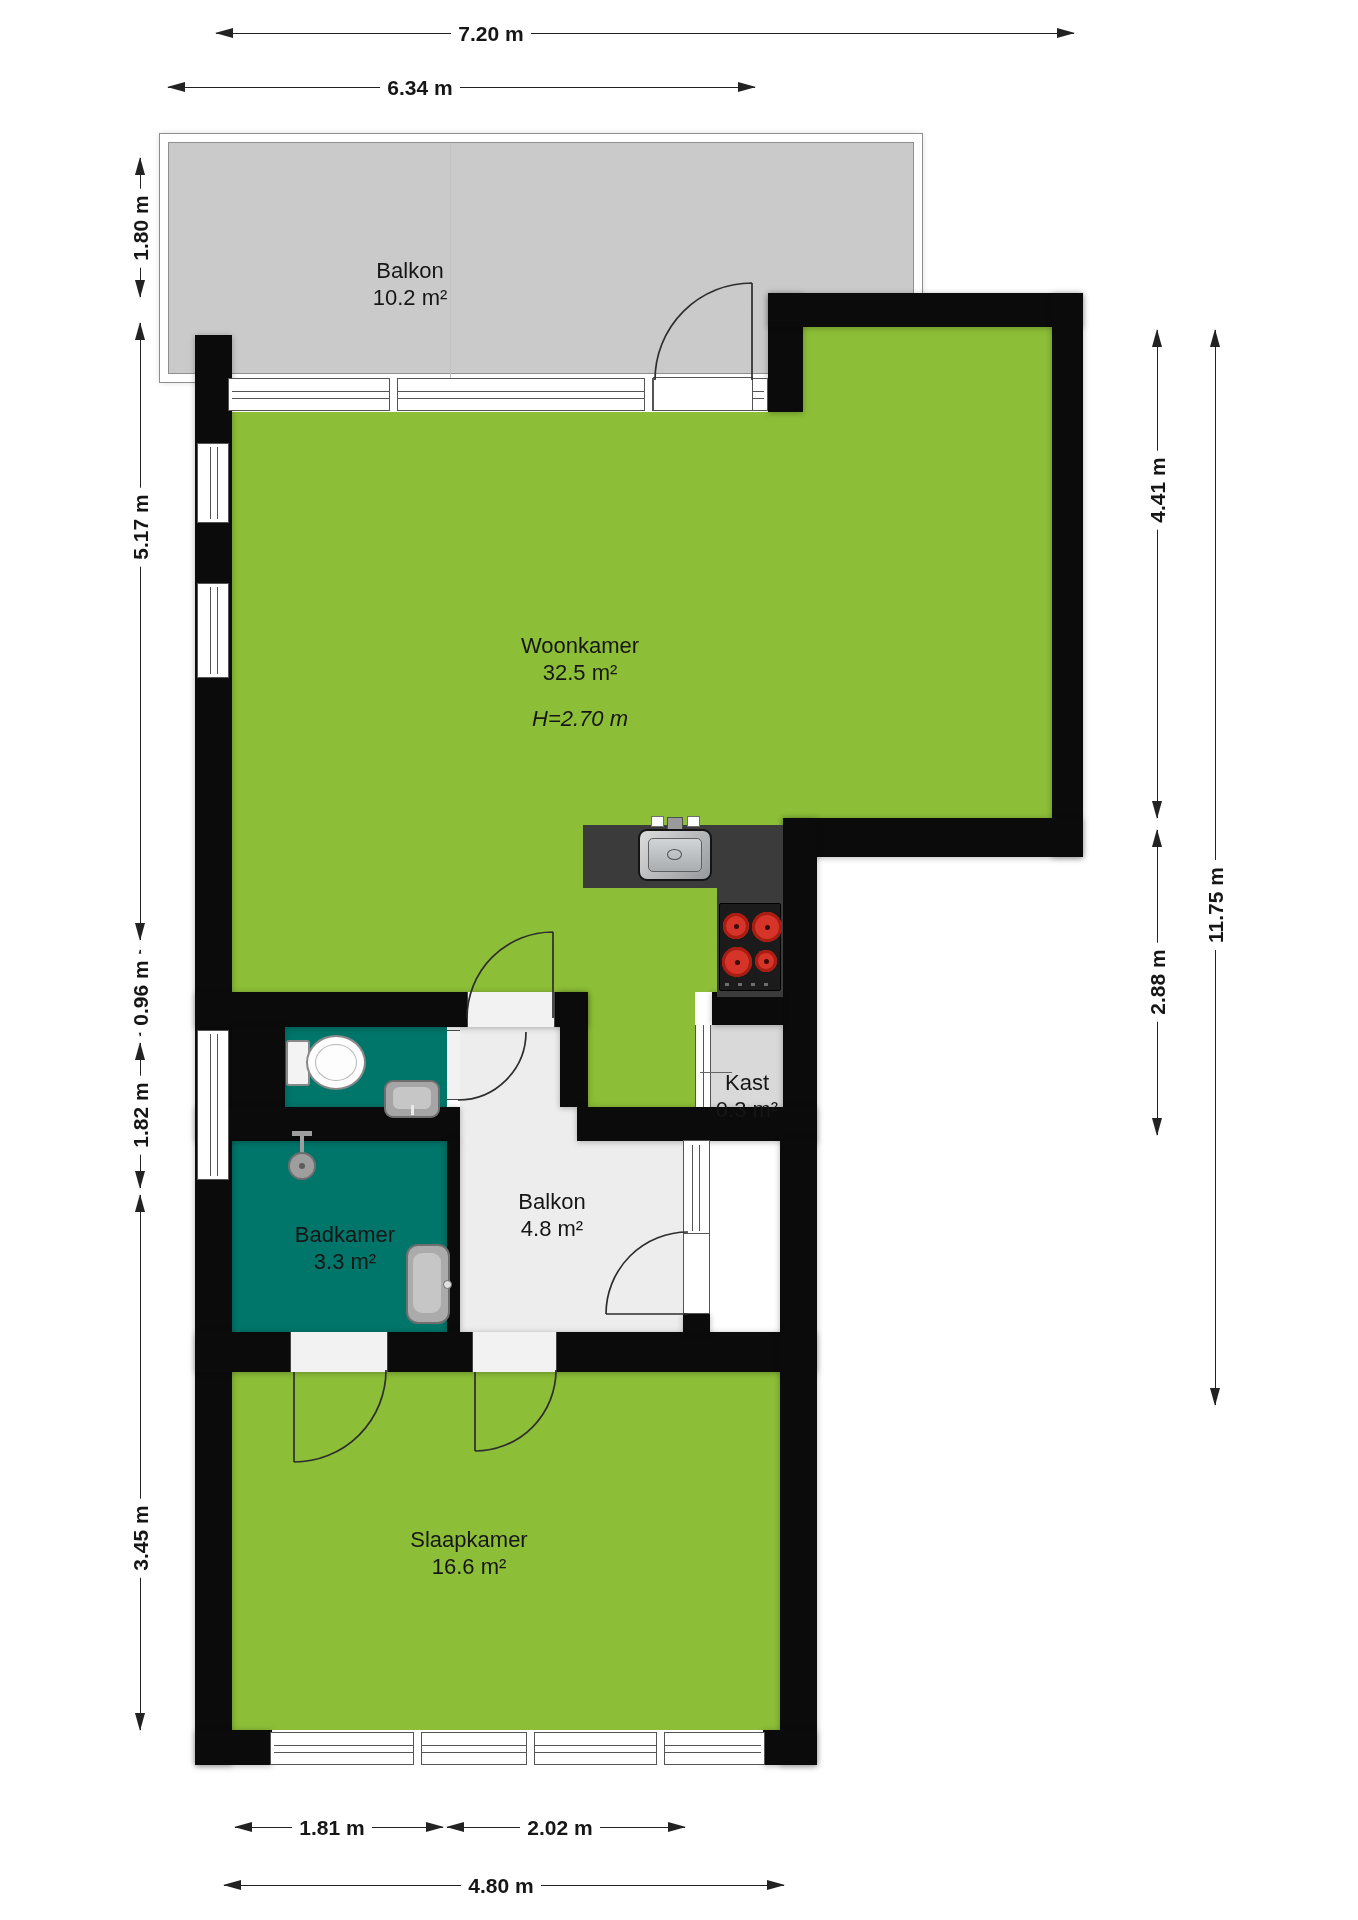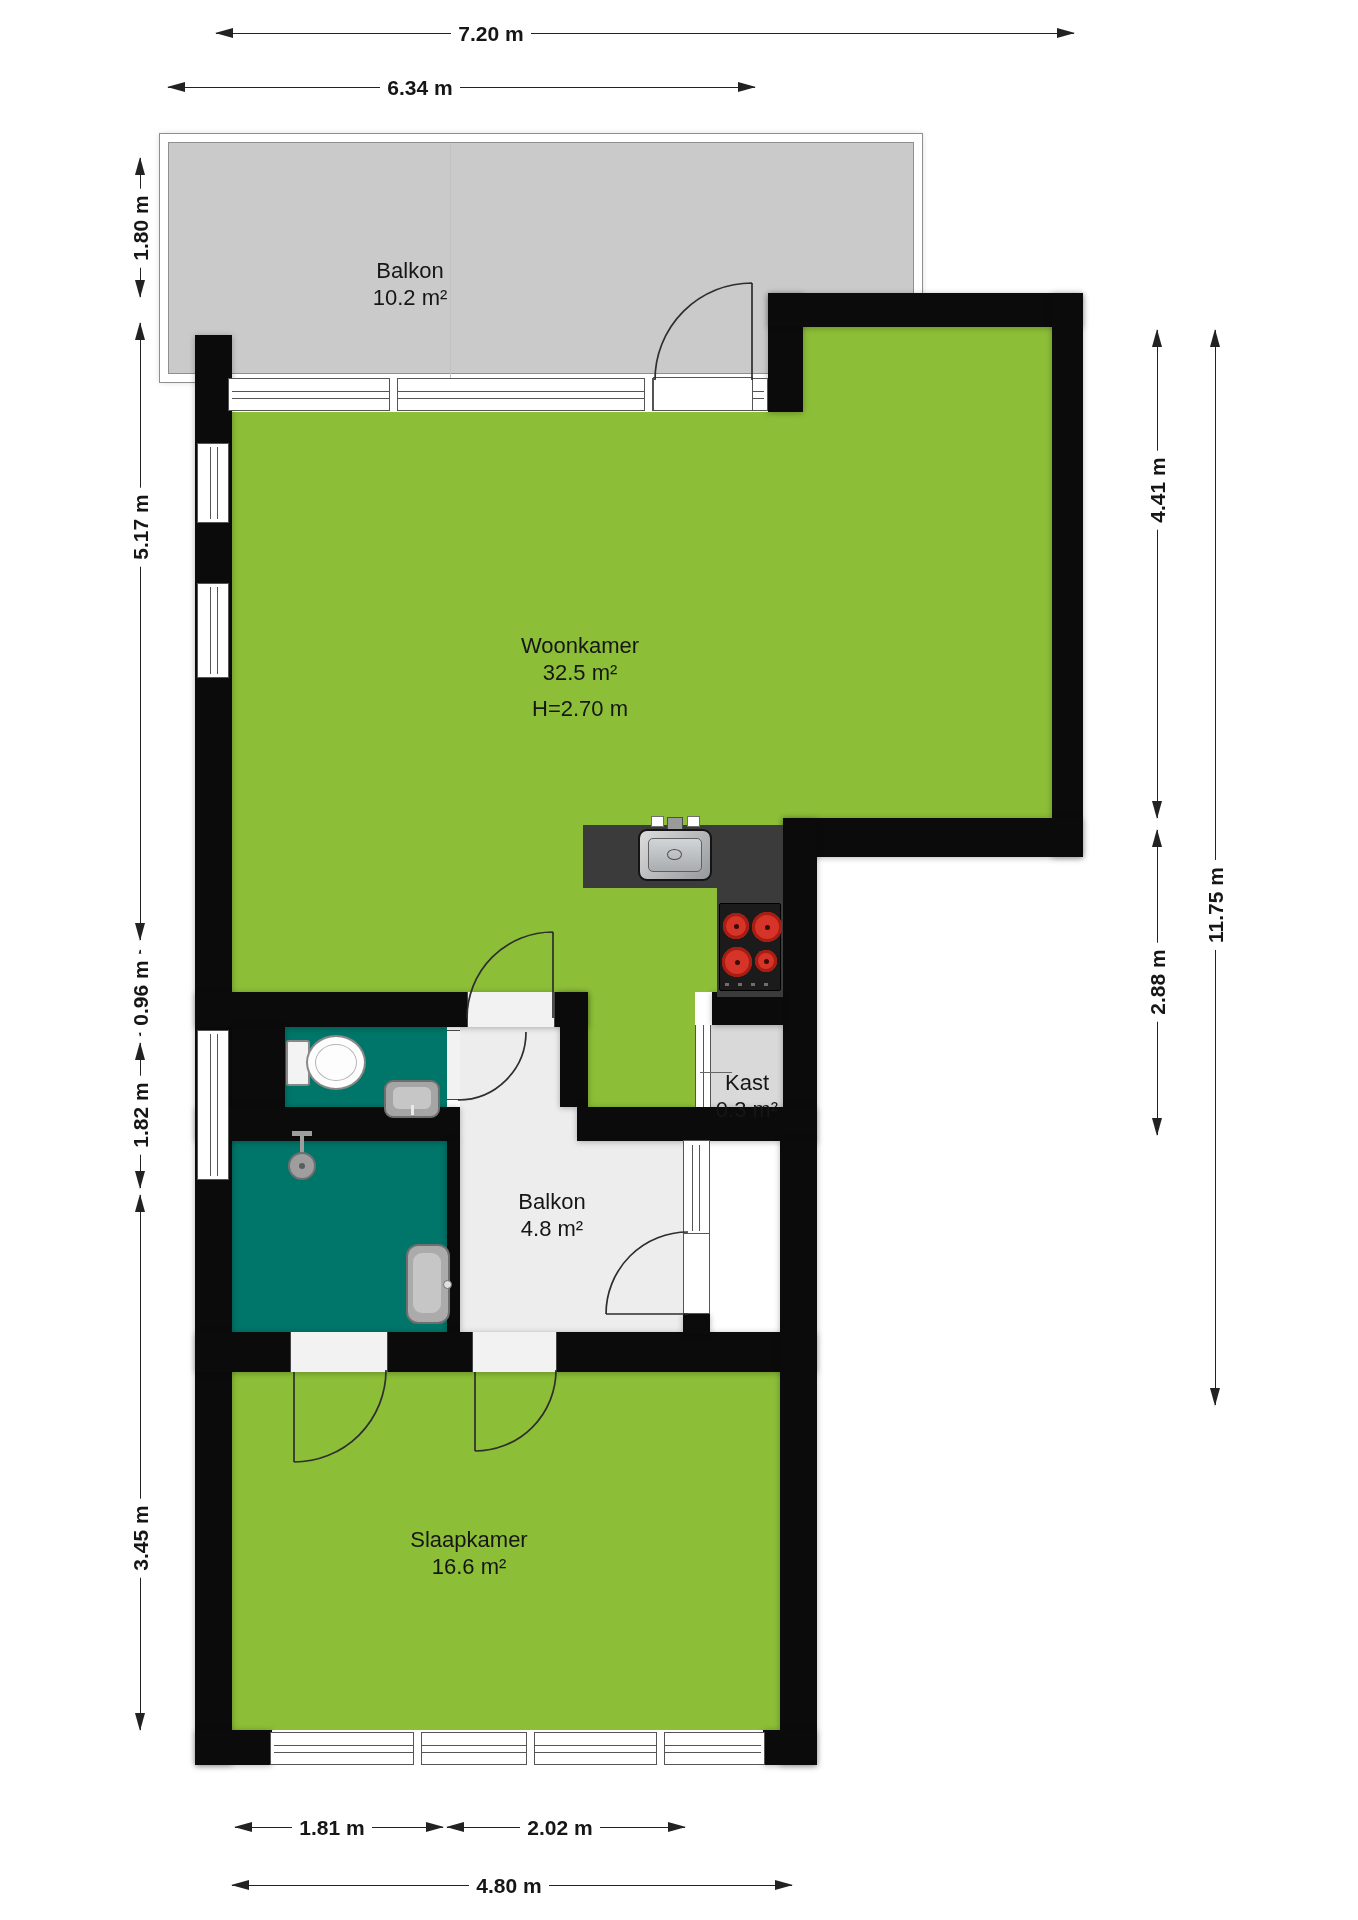--- a/index.html
+++ b/index.html
@@ -58,21 +58,21 @@
   .shower-head i { position:absolute; left:50%; top:50%; width:6px; height:6px; margin:-3px 0 0 -3px; background:#5c5c5c; border-radius:50%; }
   .shower-stem { position:absolute; left:300px; top:1134px; width:4px; height:22px; background:#9e9e9e; z-index:5; }
   .shower-bar  { position:absolute; left:292px; top:1131px; width:20px; height:5px; background:#9e9e9e; z-index:5; }
   .tub { position:absolute; left:406px; top:1244px; width:44px; height:80px; background:#ababab; border:2.5px solid #6f6f6f; border-radius:12px; z-index:5; }
   .tub i { position:absolute; left:5px; top:7px; width:28px; height:60px; background:#c6c6c6; border-radius:9px; }
   .tub u { position:absolute; right:-4px; top:34px; width:9px; height:9px; background:#e0e0e0; border:1.5px solid #6f6f6f; border-radius:50%; }
 
   
   .room-label { position:absolute; text-align:center; font-size:22px; line-height:27px; color:#161616; z-index:8; }
   .room-label span { display:block; }
-  .room-label .l3 { margin-top:9px; }
+  .room-label .l3 { margin-top:19px;font-style:italic; }
 
   
   .dim-h { position:absolute; height:0; border-top:1.5px solid #222; z-index:8; }
   .dim-v { position:absolute; width:0; border-left:1.5px solid #222; z-index:8; }
   .ah { position:absolute; width:0; height:0; }
   .dim-h .al { left:-1px; top:-6.5px; border-top:5.5px solid transparent; border-bottom:5.5px solid transparent; border-right:18px solid #222; }
   .dim-h .ar { right:-1px; top:-6.5px; border-top:5.5px solid transparent; border-bottom:5.5px solid transparent; border-left:18px solid #222; }
   .dim-v .au { top:-1px; left:-6.5px; border-left:5.5px solid transparent; border-right:5.5px solid transparent; border-bottom:18px solid #222; }
   .dim-v .ad { bottom:-1px; left:-6.5px; border-left:5.5px solid transparent; border-right:5.5px solid transparent; border-top:18px solid #222; }
   .lb { position:absolute; width:0; height:0; display:flex; align-items:center; justify-content:center; top:0; left:0; }
@@ -217,20 +217,24 @@
   </div>
   <div class="room-label" style="left:480px;top:632px;width:200px;">
     <span class="l1">Woonkamer</span>
     <span class="l2">32.5 m²</span>
     <span class="l3">H=2.70 m</span>
   </div>
   <div class="room-label" style="left:647px;top:1049px;width:200px;margin-top:20px;">
     <span class="l1">Kast</span>
     <span class="l2">0.3 m²</span>
   </div>
+  <div class="room-label" style="left:245px;top:1221px;width:200px;">
+    <span class="l1">Badkamer</span>
+    <span class="l2">3.3 m²</span>
+  </div>
   <div class="room-label" style="left:452px;top:1188px;width:200px;">
     <span class="l1">Balkon</span>
     <span class="l2">4.8 m²</span>
   </div>
   <div class="room-label" style="left:369px;top:1526px;width:200px;">
     <span class="l1">Slaapkamer</span>
     <span class="l2">16.6 m²</span>
   </div>
 
   <div class="dim-h" style="left:216px;top:33px;width:858px;">
@@ -313,21 +317,21 @@
         <u>1.81 m</u>
       </b>
   </div>
   <div class="dim-h" style="left:447px;top:1827px;width:238px;">
     <i class="ah al"></i>
       <i class="ah ar"></i>
     <b class="lb" style="left:113px;">
         <u>2.02 m</u>
       </b>
   </div>
-  <div class="dim-h" style="left:232px;top:1885px;width:560px;text-align:center;">
+  <div class="dim-h" style="left:224px;top:1885px;width:560px;text-align:center;">
     <i class="ah al"></i>
       <i class="ah ar"></i>
     <b class="lb" style="left:277px;">
         <u>4.80 m</u>
       </b>
   </div>
 
 </div>
 
 </body></html>

